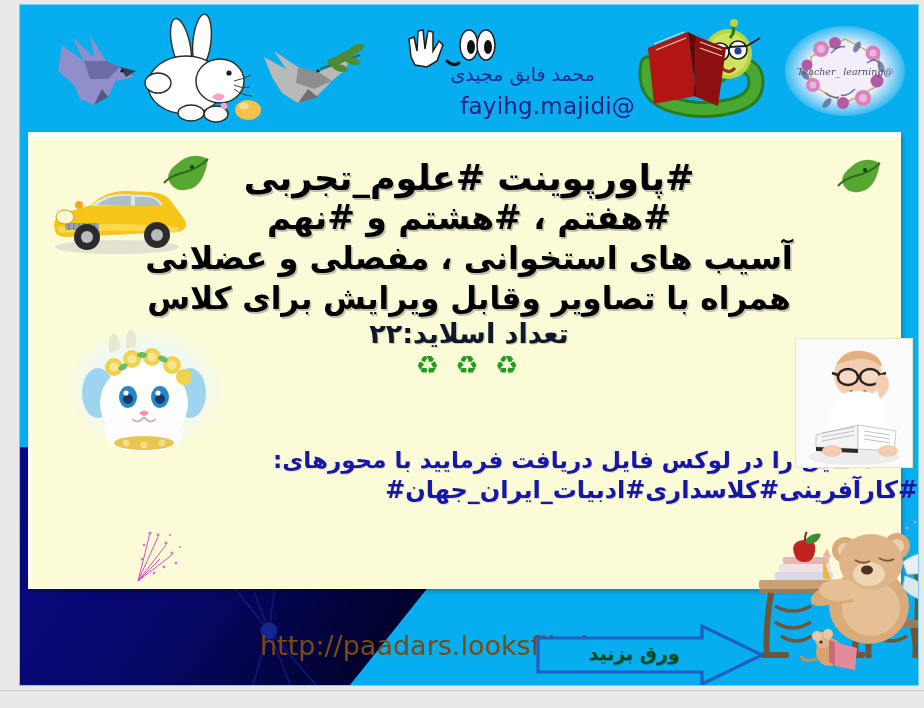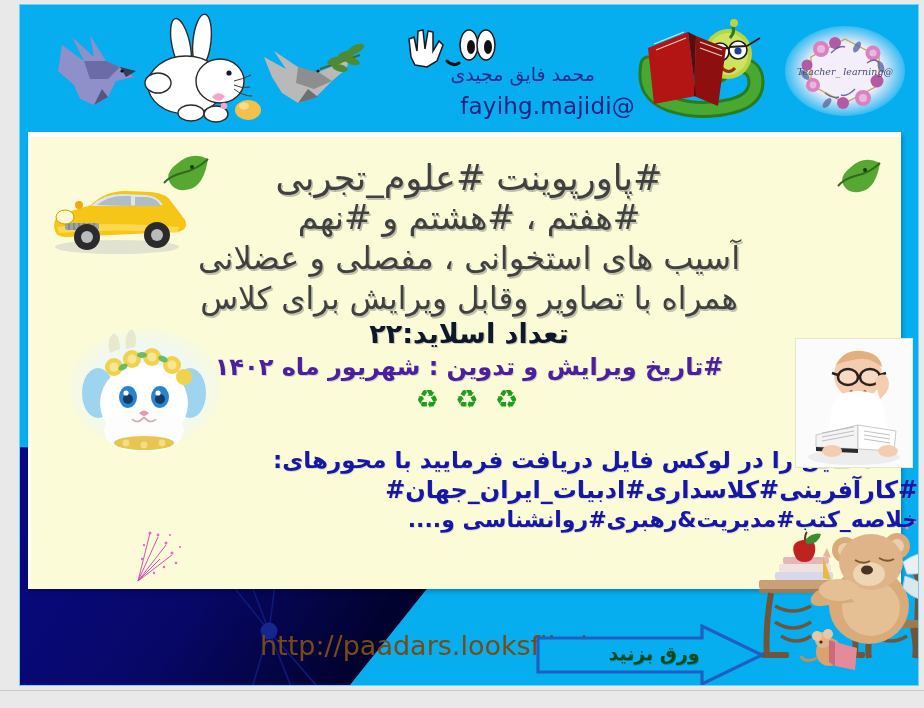--- a/index.html
+++ b/index.html
@@ -57,22 +57,22 @@
     color:#22227e;font-size:23px;letter-spacing:.2px;
     font-family:"DejaVu Sans","Liberation Sans",sans-serif;
     direction:ltr;white-space:nowrap;margin-left:36px;
   }
 
   
   .titlewrap{
     position:absolute;left:0;right:0;top:8px;text-align:center;
   }
   .t-line{
-    color:#404040;
-    font-weight:normal;
+    color:#000000;
+    font-weight:bold;
     font-size:34px;
     line-height:40px;
     letter-spacing:-.3px;
     text-shadow:1.5px 1.5px 0 rgba(120,120,120,.45);
     white-space:nowrap;
   }
   .t-line.l1{font-size:35px;}
   .t-line.l2{font-size:33px;}
   .t-line.l3{font-size:32px;}
   .t-line.l4{font-size:31px;}
@@ -107,21 +107,21 @@
     position:absolute;left:240px;top:625px;
     color:#7a4a12;font-size:27px;direction:ltr;white-space:nowrap;
     font-family:"DejaVu Sans","Liberation Sans",sans-serif;
   }
 
   
   .arrowbox{
     position:absolute;left:514px;top:619px;width:232px;height:62px;
   }
   .arrow-label{
-    position:absolute;left:60px;top:18px;width:120px;text-align:center;
+    position:absolute;left:40px;top:18px;width:120px;text-align:center;
     color:#0B4A16;font-weight:bold;font-size:19px;
     text-shadow:.7px .7px 0 rgba(0,0,0,.25);
     z-index:3;
   }
 
   
   .art{position:absolute;}
 
   .logo-oval{
     left:761px;top:18px;width:128px;height:96px;
@@ -287,28 +287,26 @@
 
     <div class="cream"></div>
 
     <div class="titlewrap">
       <div style="height:145px"></div>
       <div class="t-line l1">#پاورپوینت #علوم_تجربی</div>
       <div class="t-line l2">#هفتم ، #هشتم و #نهم</div>
       <div class="t-line l3">آسیب های استخوانی ، مفصلی و عضلانی</div>
       <div class="t-line l4">همراه با تصاویر وقابل ویرایش برای کلاس</div>
       <div class="t-count">تعداد اسلاید:۲۲</div>
-      <div class="t-date">#تاریخ ویرایش و تدوین : شهریور  ماه ۱۴۰۲</div>
       <div class="recycles">♻ ♻ ♻</div>
     </div>
 
     <div class="bluewrap">
       <div class="b-line b1">۲۰۰۰ فایل را در لوکس فایل دریافت فرمایید با محورهای:</div>
       <div class="b-line b2">#کارآفرینی#کلاسداری#ادبیات_ایران_جهان#</div>
-      <div class="b-line b3">خلاصه_کتب#مدیریت&amp;رهبری#روانشناسی و....</div>
     </div>
 
     <div class="hdr-name">محمد فایق مجیدی</div>
     <div class="hdr-mail">fayihg.majidi@</div>
 
     <svg class="art car" viewBox="0 0 145 85">
       <ellipse cx="72" cy="74" rx="62" ry="7" fill="#c9c9c9" opacity=".5"></ellipse>
       <path d="M10 58 q-4 -14 10 -18 L46 32 q14 -14 34 -14 l26 1 q16 1 22 12 l12 16 q4 10 -8 12 L22 64 q-10 0 -12 -6 Z" fill="#f5c518"></path>
       <path d="M46 33 q12 -12 31 -12 l24 1 q12 1 17 10 Z" fill="#dfe6ea"></path>
       <path d="M52 32 q11 -9 26 -9 l8 0 l0 10 Z" fill="#aebdc6"></path>

